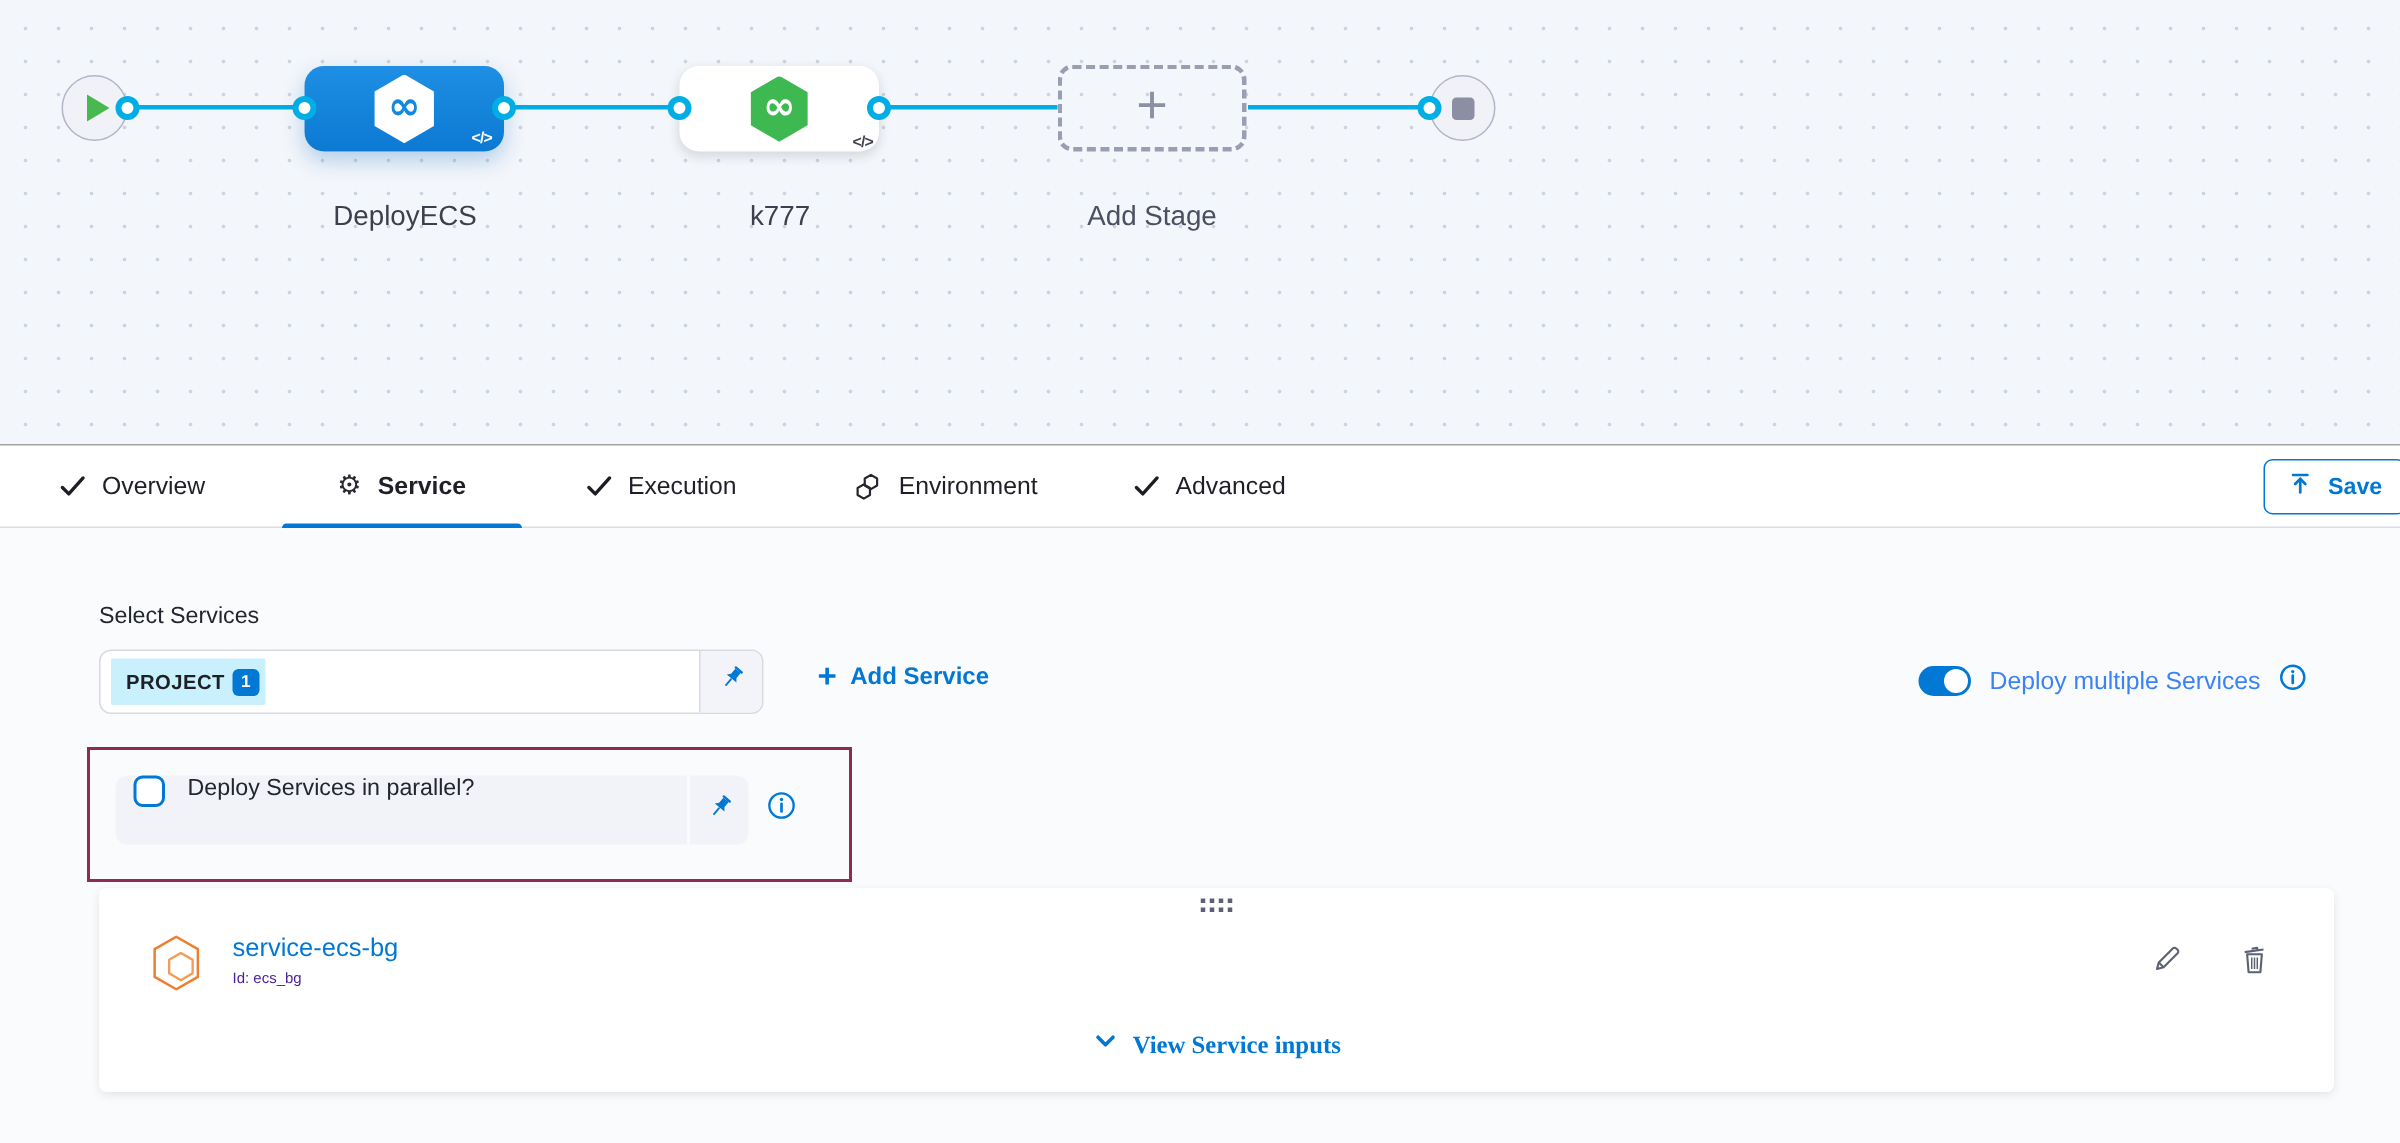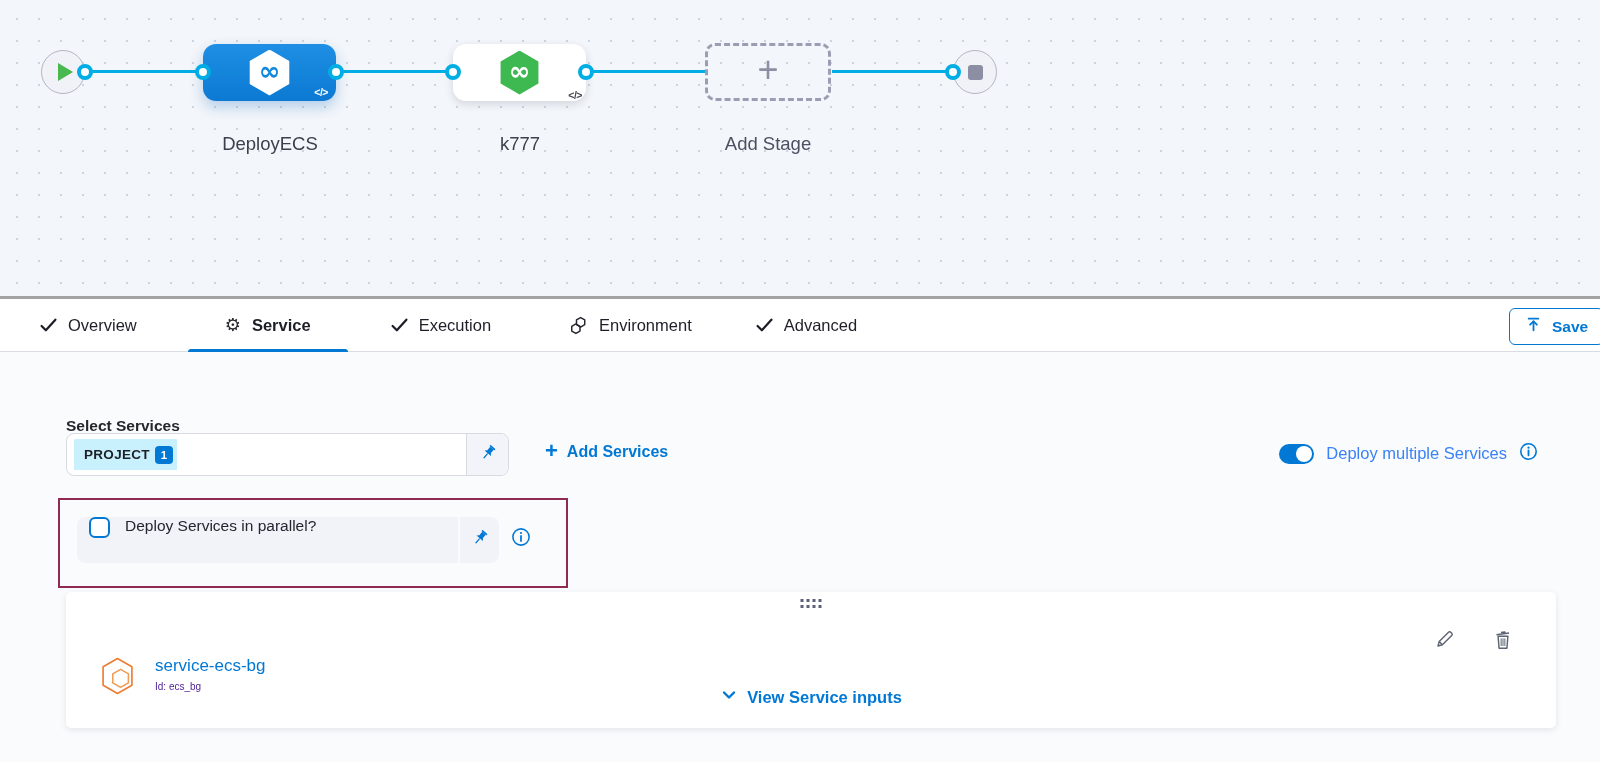--- a/index.html
+++ b/index.html
@@ -35,37 +35,37 @@
   .code-badge.on-white { right:4px; bottom:0px; color:#44444f; }
   .stage-label { position:absolute; top:133px; width:160px; text-align:center;
     font-size:18.5px; color:#3d3f4c; }
   .add-stage { position:absolute; left:705px; top:43px; width:126px; height:58px;
     border:3px dashed #9b9db3; border-radius:10px; display:flex; align-items:center;
     justify-content:center; color:#8d90a4; }
   .add-stage .plus { font-size:36px; font-weight:300; line-height:0; margin-top:-4px; }
 
   
   .tabbar { position:absolute; left:0; top:296px; width:1600px; height:56px; background:#fff;
-    border-top:3px solid #a3a3a3; border-bottom:1px solid #d9dce2; }
+    border-top:1px solid #a3a3a3; border-bottom:1px solid #d9dce2; }
   .tabs { display:flex; height:100%; padding-left:40px; align-items:stretch; }
   .tab { display:flex; align-items:center; gap:11px; font-size:16.5px; color:#1e1f28;
     position:relative; cursor:pointer; }
   .tab .ticon { display:flex; align-items:center; }
   .tab.gap-a{margin-right:88px}.tab.gap-b{margin-right:80px}.tab.gap-c{margin-right:64px}.tab.gap-d{margin-right:78px}
   .tab.active { font-weight:600; }
   .tab.active::after { content:""; position:absolute; left:-37px; right:-37px; bottom:-1px;
     height:3px; background:#0278d5; border-radius:3px 3px 0 0; }
   .gear-glyph { font-family:"DejaVu Sans", sans-serif; font-size:18px; color:#2a2a33; line-height:1; }
   .save-btn { position:absolute; top:9px; left:1509px; height:37px; display:flex; align-items:center;
     gap:10px; padding:0 15px; border:1.5px solid #0278d5; border-radius:6px; background:#fff;
     color:#0278d5; font-size:15.5px; font-weight:600; white-space:nowrap; cursor:pointer; }
 
   
   .content { position:absolute; left:0; top:352px; width:1600px; height:410px; background:#fafbfc; }
-  .sel-label { position:absolute; left:66px; top:65px; font-size:15.5px; font-weight:700; color:#24262e; }
+  .sel-label { position:absolute; left:66px; top:50px; font-size:15.5px; font-weight:400; color:#24262e; }
   .input-group { position:absolute; left:66px; top:81px; width:443px; height:43px;
     border:1px solid #d9dae1; border-radius:8px; background:#fff; display:flex; overflow:hidden; }
   .ig-main { flex:1; display:flex; align-items:center; padding-left:7px; }
   .tag { background:#c9f1fd; border-radius:1px; height:31px; display:flex; align-items:center;
     padding:0 4px 0 10px; gap:5px; }
   .tag-label { font-size:13.5px; font-weight:600; color:#1d2026; letter-spacing:.3px; }
   .tag-count { background:#0278d5; color:#fff; font-size:11.5px; font-weight:700; min-width:18px;
     height:18px; border-radius:4px; display:flex; align-items:center; justify-content:center; padding:0 3px; }
   .ig-pin { width:42px; background:#f3f3fa; border-left:1px solid #d9dae1; display:flex;
     align-items:center; justify-content:center; cursor:pointer; }
@@ -87,28 +87,28 @@
   .parallel-label { margin-left:15px; font-size:15.5px; color:#22262e; }
   .pin-seg { margin-left:auto; height:100%; width:41px; border-left:2px solid #fbfbfd;
     display:flex; align-items:center; justify-content:center; border-radius:0 8px 8px 0; cursor:pointer; }
   .par-info { position:absolute; left:451px; top:27px; cursor:pointer; }
 
   .service-card { position:absolute; left:66px; top:240px; width:1490px; height:136px; background:#fff;
     border-radius:5px; box-shadow:0 2px 6px rgba(60,70,90,.12); }
   .drag-handle { position:absolute; top:7px; left:50%; transform:translateX(-50%);
     display:grid; grid-template-columns:repeat(4,3px); grid-gap:3px 3px; cursor:grab; }
   .drag-handle i { width:3px; height:3px; background:#5e607a; display:block; }
-  .svc-info { position:absolute; left:34px; top:30px; display:flex; gap:20px; align-items:flex-start;margin-top:34px; }
+  .svc-info { position:absolute; left:34px; top:30px; display:flex; gap:20px; align-items:flex-start; }
   .svc-name { font-size:17px; font-weight:500; color:#0278d5; margin-bottom:5px; cursor:pointer; }
   .svc-id { font-size:10px; color:#4c1d95; }
   .icon-btn { position:absolute; top:36px; background:none; border:none; cursor:pointer; }
   .edit-btn { right:100px; } .delete-btn { right:42px; }
   .view-inputs { position:absolute; bottom:20px; left:0; right:0; display:flex; align-items:center;
     justify-content:center; gap:9px; color:#0278d5; cursor:pointer; }
-  .view-inputs .lbl { font-size:16.5px; font-weight:700; }
+  .view-inputs .lbl { font-size:16.5px; font-weight:700;font-family:Liberation Serif, serif; }
 </style>
 </head>
 <body>
 
 <div class="screen">
 
   <div class="canvas">
     <div class="cline" style="left:63px;width:140px;"></div>
     <div class="cline" style="left:336px;width:117px;"></div>
     <div class="cline" style="left:586px;width:119px;"></div>
@@ -221,21 +221,21 @@
               <path d="M6.7 2.8h4.6v4.4l1.9 2.2H4.8l1.9-2.2z"></path>
               <rect x="8.4" y="9.4" width="1.2" height="6.4" rx="0.6"></rect>
             </g>
           </svg>
         </span>
       </div>
     </div>
 
     <div class="add-service">
       <span class="plus">+</span>
-      <span class="lbl">Add Services</span>
+      <span class="lbl">Add Service</span>
     </div>
 
     <div class="deploy-multiple">
       <div class="toggle">
         <span class="knob"></span>
       </div>
       <span class="dm-label">Deploy multiple Services</span>
       <span>
         <svg width="19" height="19" viewBox="0 0 18 18" fill="none">
           <circle cx="9" cy="9" r="7.3" stroke="#0278d5" stroke-width="1.5"></circle>

